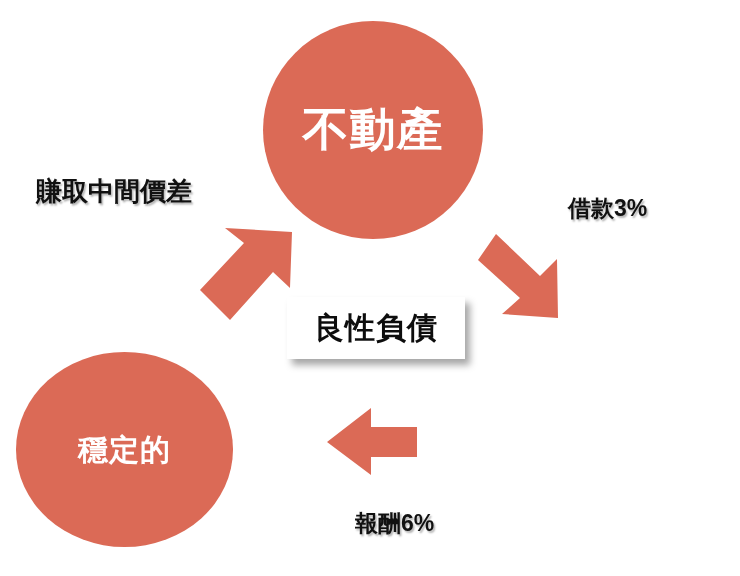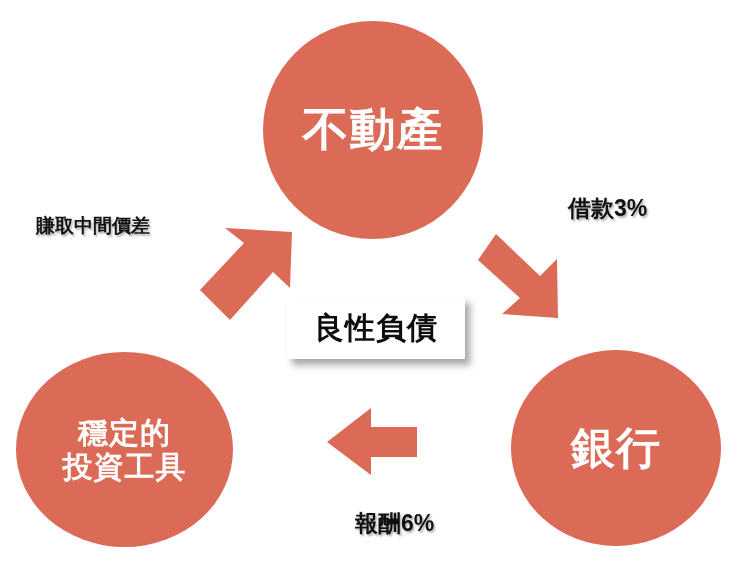--- a/index.html
+++ b/index.html
@@ -93,24 +93,23 @@
   .caption {
     position: absolute;
     color: #111111;
     font-weight: bold;
     white-space: nowrap;
     text-shadow: 1.5px 1.5px 2px rgba(0,0,0,0.30);
   }
   #caption-left {
     left: 36px;
     top: 173px;
-    font-size: 19px;
+    font-size: 26px;
     line-height: 1.42;
     text-align: right;
-    margin-top: 40px;
   }
   #caption-right {
     left: 568px;
     top: 193px;
     font-size: 23px;
   }
   #caption-bottom {
     left: 327px;
     top: 508px;
     font-size: 23px;
@@ -120,27 +119,23 @@
 </style>
 </head>
 <body>
 
 <div id="canvas">
 
   <div class="node-circle" id="circle-real-estate">
     <span class="circle-line">不動產</span>
   </div>
 
-  <div class="node-circle" id="circle-bank">
-    <span class="circle-line">銀行</span>
-  </div>
 
   <div class="node-circle" id="circle-investment">
     <span class="circle-line">穩定的</span>
-    <span class="circle-line">投資工具</span>
   </div>
 
   <div id="center-box">
     <span class="center-text">良性負債</span>
   </div>
 
   <div class="arrow" id="arrow-up-left">
     <svg viewBox="0 0 100 96" width="100" height="96">
       <polygon points="96,4 94,60 77,44 34,92 4,62 48,15 29,0" fill="#db6a56"></polygon>
     </svg>

